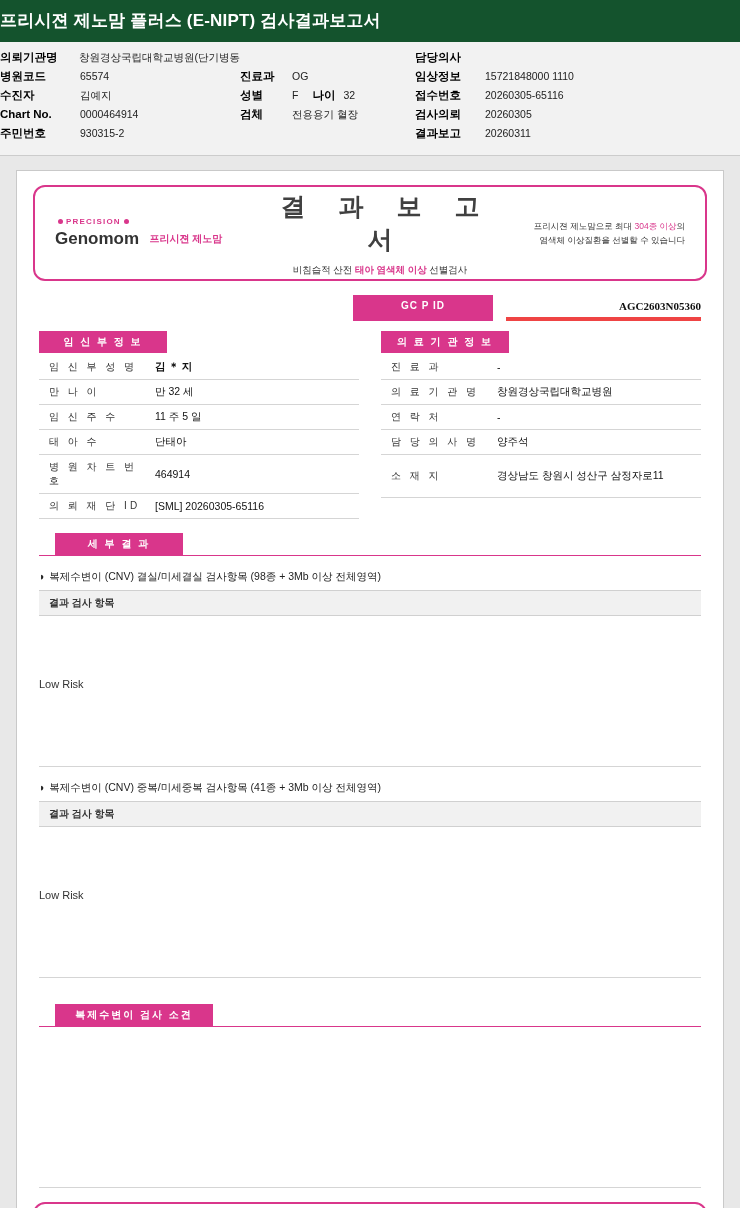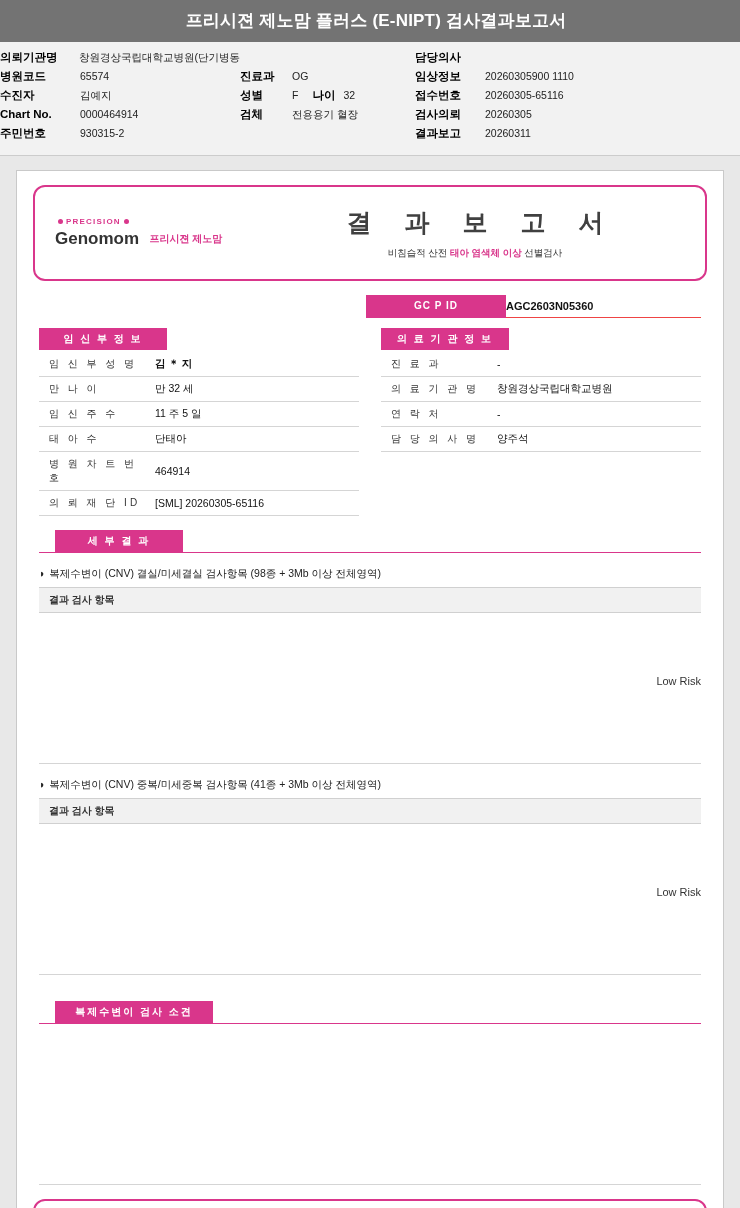--- a/index.html
+++ b/index.html
@@ -11,26 +11,25 @@
   .page {
     width: 740px;
     min-height: 1208px;
     margin: 0 auto;
     background: #e8e8e8;
     position: relative;
   }
 
   
   .banner {
-    background: #737373;
+    background: #14532d;
     color: #ffffff;
-    text-align: center;
     font-size: 17px;
     font-weight: bold;
-    padding: 9px 0 10px 12px;
+    padding: 9px 0 10px 0;
     letter-spacing: 0.2px;
   }
 
   
   .hdr {
     background: #f2f2f2;
     border-bottom: 1px solid #cccccc;
     padding: 8px 18px 10px 0;
     display: flex;
     font-size: 11px;
@@ -112,28 +111,29 @@
   .bigtitle .t2 .hl { color: #d9368b; font-weight: bold; }
   .sideblurb {
     width: 190px; text-align: right; font-size: 8.5px; color: #333; line-height: 14px;
   }
   .sideblurb .hl { color: #d9368b; }
 
   
   .gcp {
     display: flex; justify-content: flex-end;
     margin: 14px 22px 0 0;
+    gap: 13px;
   }
   .gcp-lab {
     background: #d9368b; color: #fff; font-size: 10px; font-weight: bold;
     width: 140px; text-align: center; padding: 5px 0; letter-spacing: 1px;
   }
   .gcp-val {
-    width: 195px; text-align: left; font-size: 11px; font-weight: bold;
-    color: #111; padding: 5px 0; border-bottom: 1px solid #ef4444;
+    width: 195px; text-align: right; font-size: 11px; font-weight: bold;
+    color: #111; padding: 5px 0; border-bottom: 4px solid #ef4444; font-family: Liberation Serif, serif;
   }
 
   
   .cols { display: flex; padding: 10px 22px 0 22px; gap: 22px; }
   .col { flex: 1; }
   .sectag {
     background: #d9368b; color: #fff; font-size: 10px; font-weight: bold;
     padding: 4px 0; text-align: center; width: 128px; letter-spacing: 2px;
   }
   .tbl { width: 100%; border-collapse: collapse; margin-top: 2px; }
@@ -162,22 +162,22 @@
     background: #f1f1f1;
     border-top: 1px solid #d0d0d0;
     border-bottom: 1px solid #d0d0d0;
     font-size: 10px; font-weight: bold; color: #333;
     padding: 5px 10px;
   }
   .resultbox {
     height: 150px; position: relative;
   }
   .resultbox .risk {
-    position: absolute; left: 10px; right: 0; top: 62px;
-    text-align: right; font-size: 11px; color: #333;
+    position: absolute; left: 0; right: 0; top: 62px;
+    text-align: left; font-size: 11px; color: #333;
   }
   .hr-light { border-top: 1px solid #d5d5d5; }
 
   .opinion {
     margin-top: 26px;
   }
   .opinion-body { height: 150px; }
   .opinion-rule { border-top: 1px solid #d5d5d5; margin-top: 10px; }
 
   
@@ -239,21 +239,21 @@
         <span class="hdr-val">전용용기 혈장</span>
       </div>
     </div>
 
     <div class="hdr-col c3">
       <div class="hdr-row">
         <span class="hdr-lab">담당의사</span>
       </div>
       <div class="hdr-row">
         <span class="hdr-lab">임상정보</span>
-        <span class="hdr-val">20260305900 1110</span>
+        <span class="hdr-val">15721848000 1110</span>
       </div>
       <div class="hdr-row">
         <span class="hdr-lab">접수번호</span>
         <span class="hdr-val">20260305-65116</span>
       </div>
       <div class="hdr-row">
         <span class="hdr-lab">검사의뢰</span>
         <span class="hdr-val">20260305</span>
       </div>
       <div class="hdr-row">
@@ -270,20 +270,28 @@
         <div class="precision">
           <span class="dot"></span><span>PRECISION</span><span class="dot"></span>
         </div>
         <span class="gname">Genomom</span>
         <span class="kname">프리시젼 제노맘</span>
       </div>
       <div class="bigtitle">
         <div class="t1">결 과 보 고 서</div>
         <div class="t2">
           <span>비침습적 산전 </span><span class="hl">태아 염색체 이상</span><span> 선별검사</span>
+        </div>
+      </div>
+      <div class="sideblurb">
+        <div>
+          <span>프리시젼 제노맘</span><span>으로 최대 </span><span class="hl">304종 이상</span><span>의</span>
+        </div>
+        <div>
+          <span>염색체 이상질환</span><span>을 선별할 수 있습니다</span>
         </div>
       </div>
     </div>
 
     <div class="gcp">
       <div class="gcp-lab">GC P ID</div>
       <div class="gcp-val">AGC2603N05360</div>
     </div>
 
     <div class="cols">
@@ -332,20 +340,24 @@
             <td class="v">창원경상국립대학교병원</td>
           </tr>
           <tr>
             <td class="k">연      락      처</td>
             <td class="v">-</td>
           </tr>
           <tr>
             <td class="k">담 당 의 사 명</td>
             <td class="v">양주석</td>
           </tr>
+          <tr>
+            <td class="k" style="padding-top:14px;padding-bottom:14px">소      재      지</td>
+            <td class="v">경상남도 창원시 성산구 삼정자로11</td>
+          </tr>
         </tbody>
           </table>
       </div>
     </div>
 
     <div class="detail">
       <div class="sectag-line">
         <div class="sectag">세   부   결   과</div>
       </div>
 

